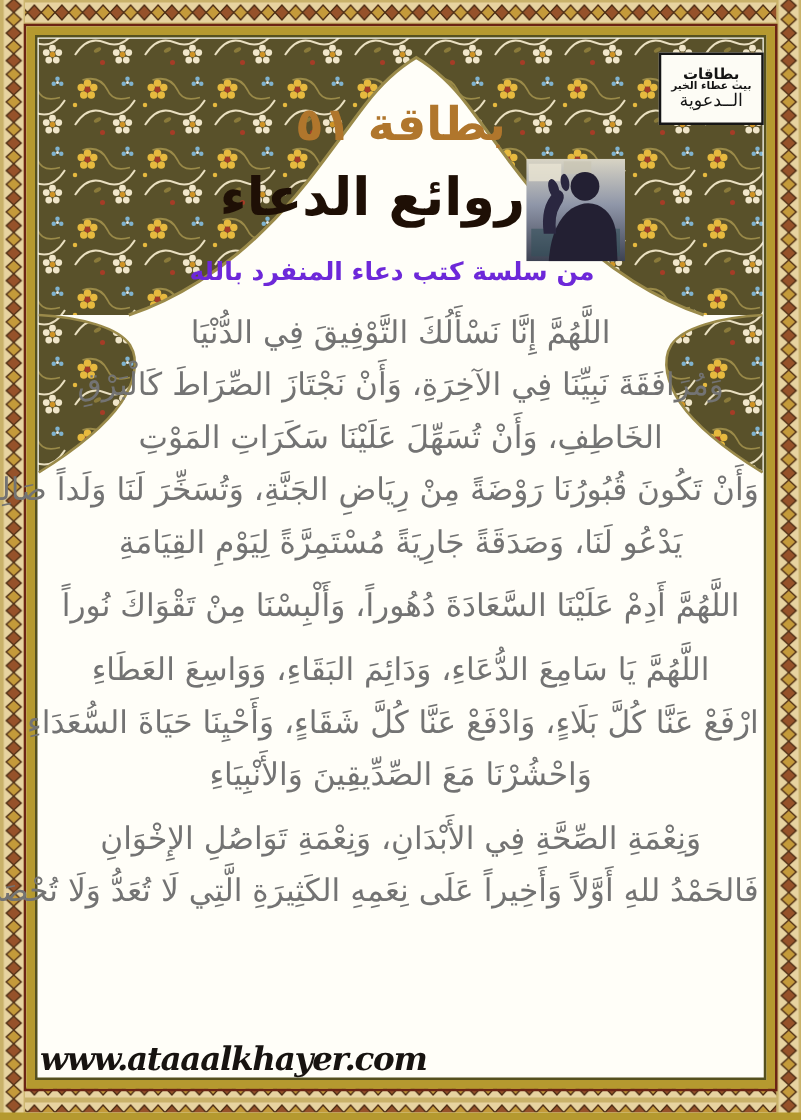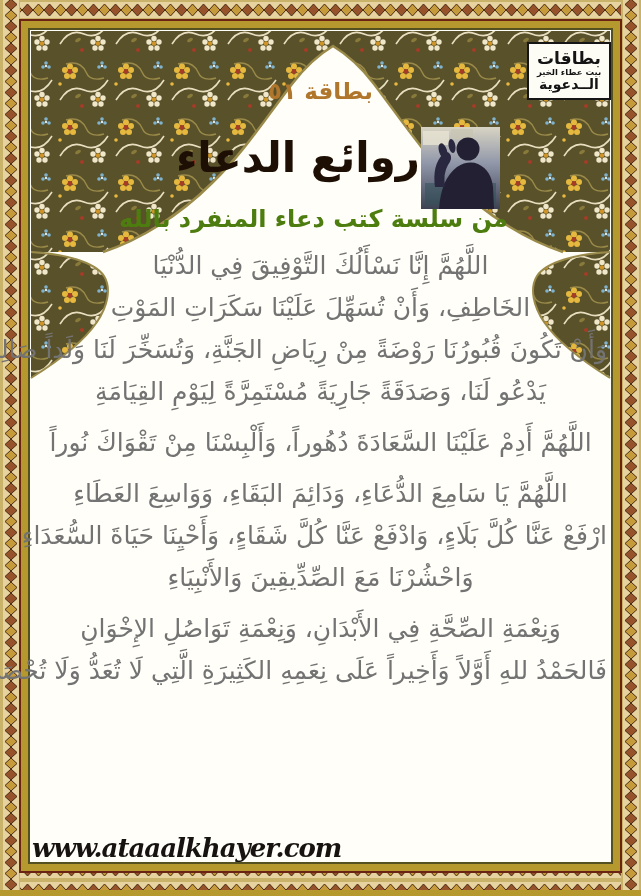--- a/index.html
+++ b/index.html
@@ -9,35 +9,35 @@
     font-family:"DejaVu Sans",sans-serif;
   }
   .decor{position:absolute;left:0;top:0;z-index:0;}
   .layer{position:absolute;z-index:2;}
   .logo-box{
     top:42px;right:30px;width:80px;height:54px;
     background:#fdfcf5;border:2px solid #161616;
     display:flex;flex-direction:column;align-items:center;justify-content:center;
     line-height:1.05;text-align:center;color:#141414;
   }
-  .logo-l1{font-size:17px;font-weight:bold;}
+  .logo-l1{font-size:12px;font-weight:bold;}
   .logo-l2{font-size:8.5px;font-weight:bold;}
-  .logo-l3{font-size:14px;font-weight:bold;}
+  .logo-l3{font-size:14px;font-weight:normal;}
   .card-number{
     top:78px;left:0;right:0;text-align:center;
-    font-size:23px;font-weight:bold;color:#b0762c;letter-spacing:.5px;
+    font-size:37px;font-weight:bold;color:#b0762c;letter-spacing:.5px;
   }
   .main-title{
     top:133px;left:140px;width:280px;
     font-size:42px;font-weight:bold;color:#1e0f05;
   }
   .prayer-img{top:127px;left:421px;width:79px;height:82px;}
   .subtitle{
     top:205px;left:0;right:14px;text-align:center;
-    font-size:24px;font-weight:bold;color:#4d7c0f;
+    font-size:20px;font-weight:bold;color:#6d28d9;
   }
   .dua-body{top:245px;left:34px;right:34px;text-align:center;color:#737373;}
   .para{margin:0 0 9px 0;}
   .dua-line{font-size:25px;line-height:42px;white-space:nowrap;}
   .website{
     top:833px;left:32px;
     font-family:"DejaVu Serif","Liberation Serif",serif;
     font-style:italic;font-weight:bold;font-size:26px;color:#171310;
     letter-spacing:-1px;
   }
@@ -141,20 +141,21 @@
     <path d="M14,60 Q11,38 22,27 Q26,23 29,27 Q32,31 27,38 Q22,46 24,60 Z" fill="#2a2740"></path>
     <ellipse cx="22" cy="24" rx="4" ry="8" fill="#2a2740" transform="rotate(-18 22 24)"></ellipse>
     <ellipse cx="31" cy="19" rx="3.4" ry="7" fill="#2a2740" transform="rotate(-10 31 19)"></ellipse>
   </svg>
 
   <div class="layer subtitle" dir="rtl">من سلسة كتب دعاء المنفرد بالله</div>
 
   <div class="layer dua-body" dir="rtl">
     <div class="para">
       <div class="dua-line">اللَّهُمَّ إِنَّا نَسْأَلُكَ التَّوْفِيقَ فِي الدُّنْيَا</div>
+      <div class="dua-line">وَمُرَافَقَةَ نَبِيِّنَا فِي الآخِرَةِ، وَأَنْ نَجْتَازَ الصِّرَاطَ كَالْبَرْقِ</div>
       <div class="dua-line">الخَاطِفِ، وَأَنْ تُسَهِّلَ عَلَيْنَا سَكَرَاتِ المَوْتِ</div>
       <div class="dua-line">وَأَنْ تَكُونَ قُبُورُنَا رَوْضَةً مِنْ رِيَاضِ الجَنَّةِ، وَتُسَخِّرَ لَنَا وَلَداً صَالِحاً</div>
       <div class="dua-line">يَدْعُو لَنَا، وَصَدَقَةً جَارِيَةً مُسْتَمِرَّةً لِيَوْمِ القِيَامَةِ</div>
     </div>
     <div class="para">
       <div class="dua-line">اللَّهُمَّ أَدِمْ عَلَيْنَا السَّعَادَةَ دُهُوراً، وَأَلْبِسْنَا مِنْ تَقْوَاكَ نُوراً</div>
     </div>
     <div class="para">
       <div class="dua-line">اللَّهُمَّ يَا سَامِعَ الدُّعَاءِ، وَدَائِمَ البَقَاءِ، وَوَاسِعَ العَطَاءِ</div>
       <div class="dua-line">ارْفَعْ عَنَّا كُلَّ بَلَاءٍ، وَادْفَعْ عَنَّا كُلَّ شَقَاءٍ، وَأَحْيِنَا حَيَاةَ السُّعَدَاءِ</div>

